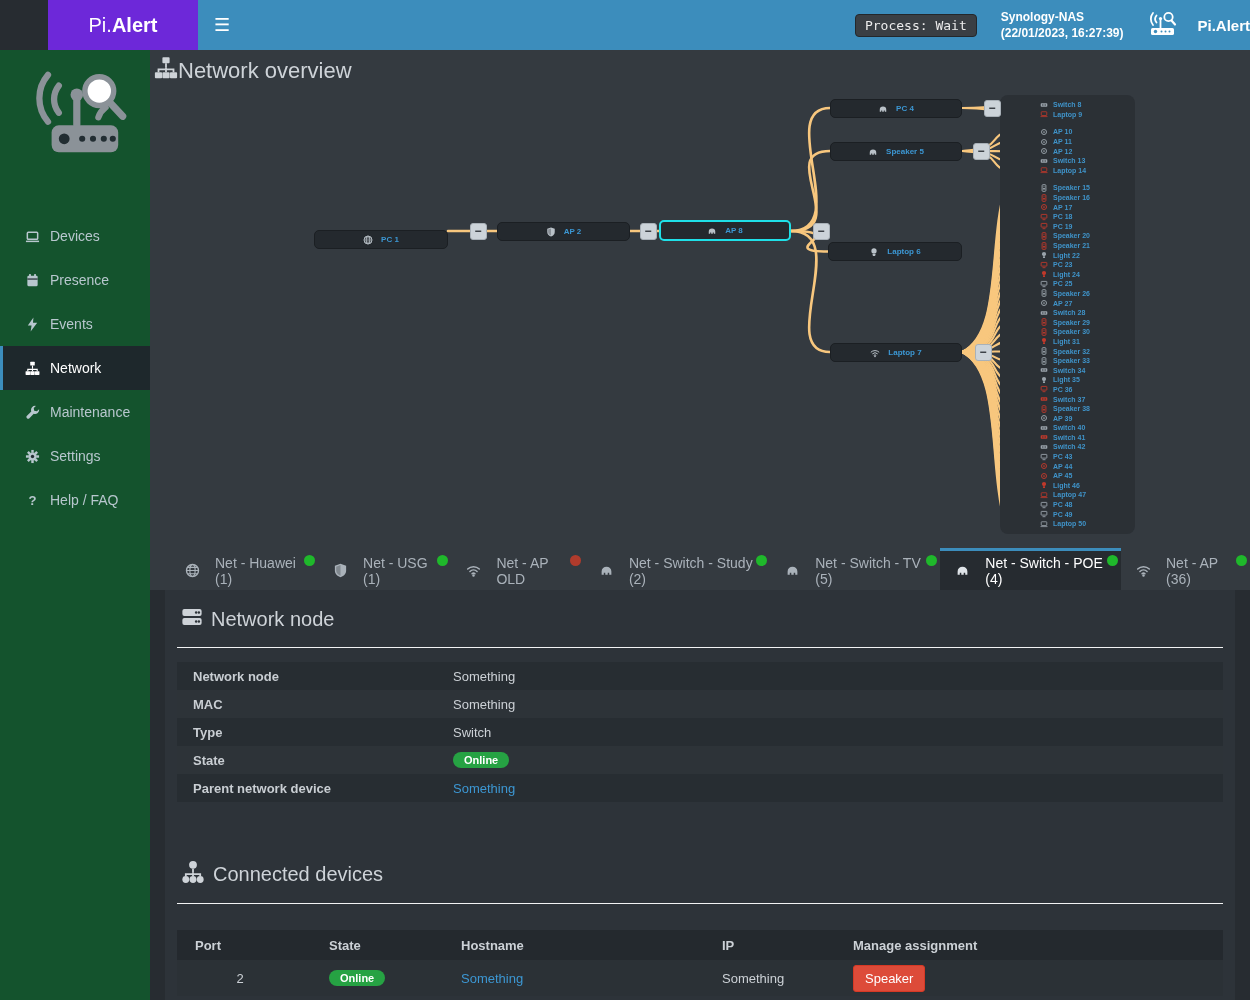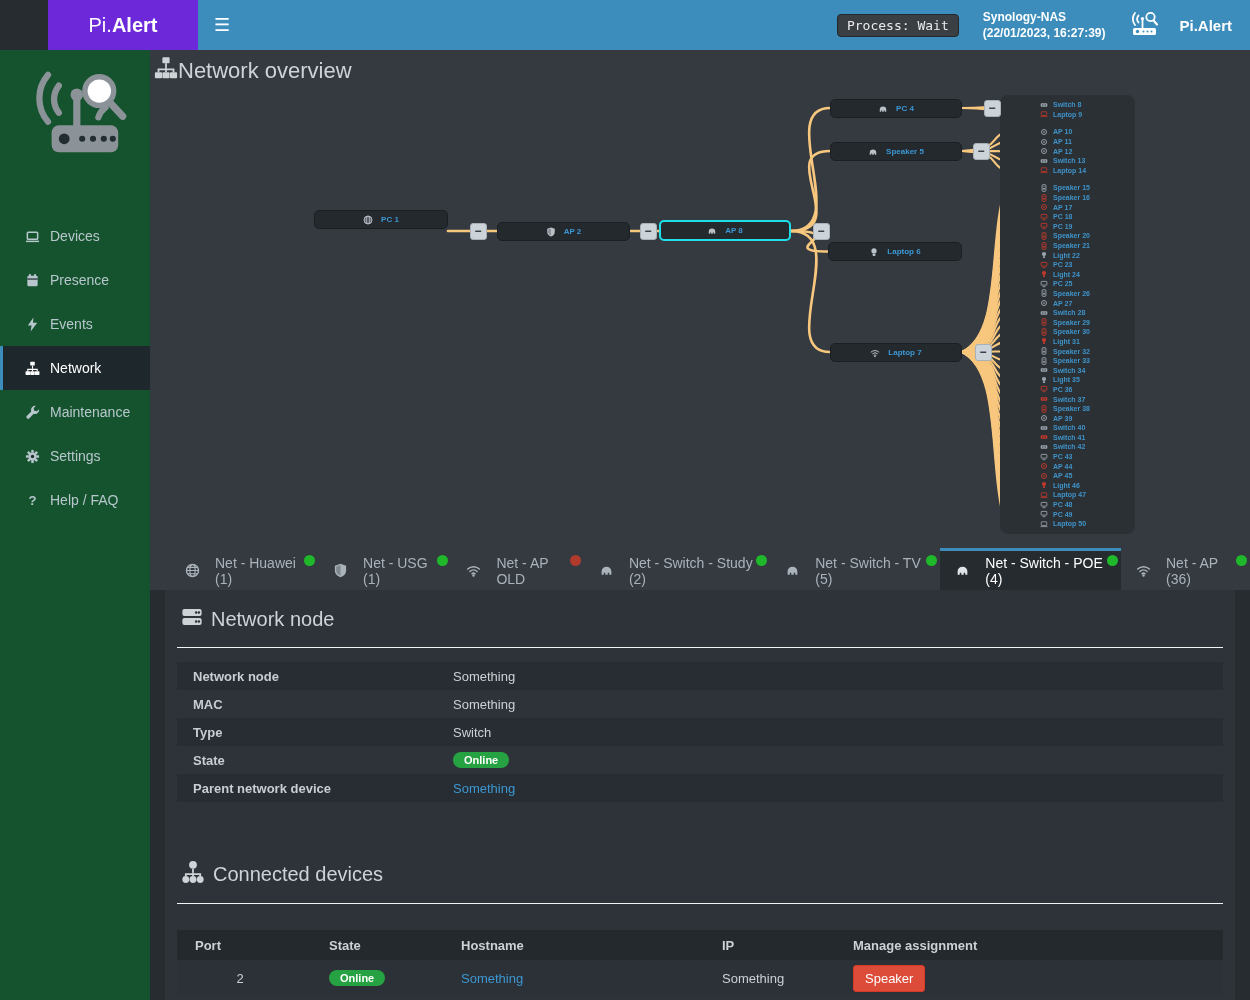--- a/index.html
+++ b/index.html
@@ -6,21 +6,21 @@
   html,body { width:1250px; height:1000px; overflow:hidden; }
   body { font-family:"Liberation Sans", sans-serif; background:#272c31; color:#c8cdd2; }
 
   
   .topbar { display:flex; height:50px; width:100%; }
   .brand-left { width:150px; background:#6d28d9; color:#fff; display:flex; align-items:center; justify-content:center; font-size:20px;margin-left:48px; }
   .brand-left .thin { font-weight:400; }
   .brand-left .bold { font-weight:700; }
   .navbar { flex:1; background:#3c8dbc; display:flex; align-items:center; }
   .hamburger { color:#fff; font-size:18px; padding:0 16px; cursor:pointer; line-height:50px; }
-  .nav-right { margin-left:auto; display:flex; align-items:center; gap:24px; padding-right:18px; }
+  .nav-right { margin-left:auto; display:flex; align-items:center; gap:24px; padding-right:0; }
   .proc-badge { font-family:"DejaVu Sans Mono", monospace; font-size:13px; color:#ececec; background:#3a3f44; border:1px solid #23272b; border-radius:4px; padding:3px 9px; }
   .hostinfo { color:#fff; font-size:12px; font-weight:700; line-height:1.35; text-align:left; }
   .nav-brand { display:flex; align-items:center; gap:16px; color:#fff; font-size:15px; font-weight:700; }
 
   
   .wrapper { display:flex; height:950px; }
   aside.sidebar { width:150px; background:#14532d; flex:0 0 150px; }
   main.content { flex:1; position:relative; }
 
   
@@ -740,21 +740,21 @@
                 <svg width="8" height="8" viewBox="0 0 16 16">
                   <g fill="none" stroke="#9aa3ab" stroke-width="1.6">
                     <rect x="2.5" y="3.5" width="11" height="7.5" rx="1"></rect>
                     <path d="M1 13.2h14"></path>
                   </g>
                 </svg>
               </span>
                  <span>Laptop 50</span>
             </div>
           </div>
-          <div class="tnode" style="left: 164px; top: 160px; width: 134px; height: 19px;">
+          <div class="tnode" style="left: 164px; top: 180px; width: 134px; height: 19px;">
             <span style="display:flex">
               <svg width="10" height="10" viewBox="0 0 16 16">
                 <circle cx="8" cy="8" r="6.4" fill="none" stroke="#b9c1c8" stroke-width="1.5"></circle>
                 <ellipse cx="8" cy="8" rx="2.8" ry="6.4" fill="none" stroke="#b9c1c8" stroke-width="1.2"></ellipse>
                 <path d="M1.6 8h12.8 M2.6 4.6h10.8 M2.6 11.4h10.8" stroke="#b9c1c8" stroke-width="1.2"></path>
               </svg>
             </span>
                  <span>PC 1</span>
           </div>
           <div class="tnode" style="left: 347px; top: 172px; width: 133px; height: 19px;">

